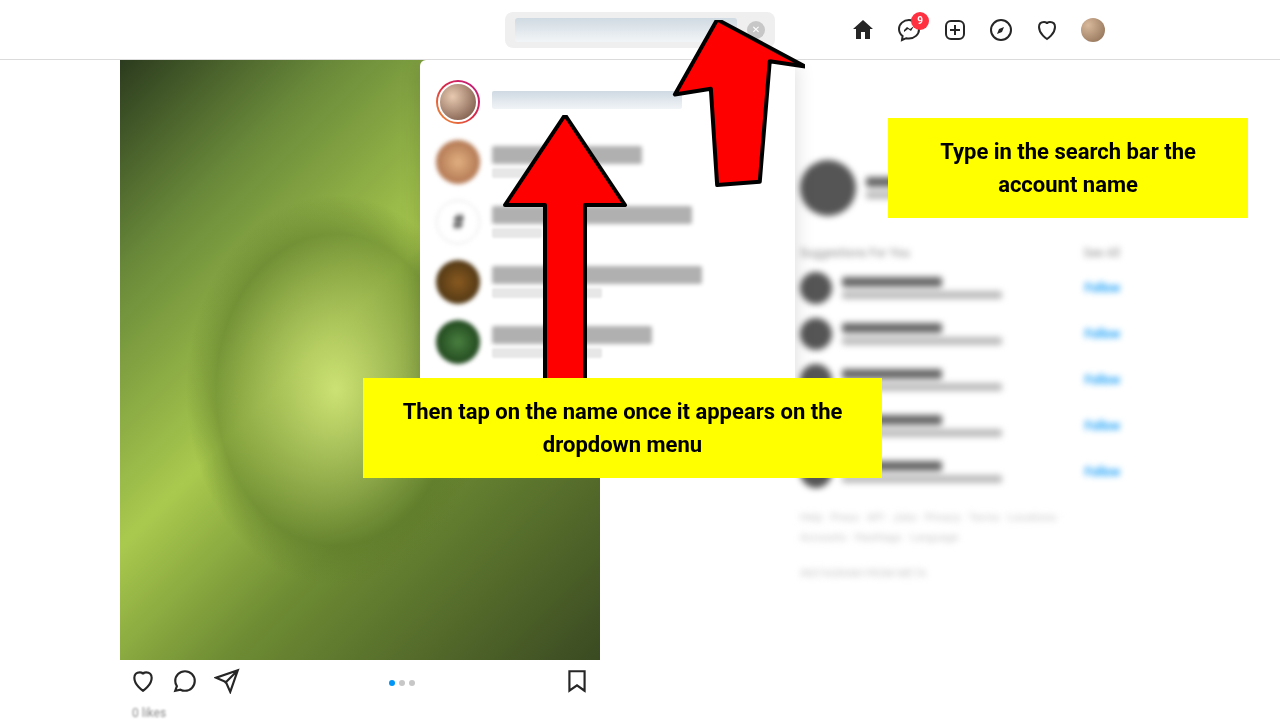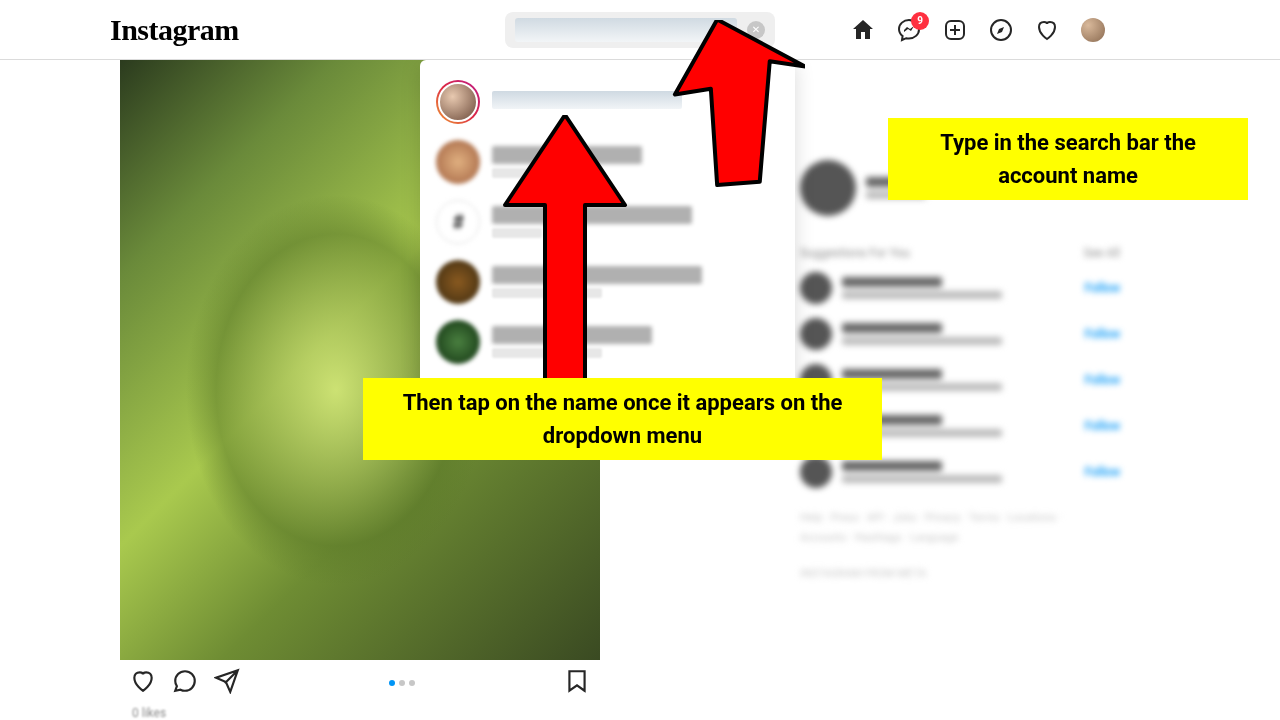--- a/index.html
+++ b/index.html
@@ -35,30 +35,29 @@
   .dd-blur .dd-line1 { filter: blur(2px); background:#b0b0b0; }
   .sidebar-feed { position:absolute; left: 800px; top: 100px; width: 320px; filter: blur(3px); }
   .sugg-header { display:flex; justify-content:space-between; font-size:12px; color:#8e8e8e; margin: 30px 0 12px; }
   .sugg-item { display:flex; align-items:center; gap:10px; margin-bottom:14px; }
   .sugg-av { width:32px; height:32px; border-radius:50%; background:#555; }
   .sugg-tx { flex:1; }
   .sugg-l1 { height:10px; width:100px; background:#666; border-radius:2px; margin-bottom:4px; }
   .sugg-l2 { height:8px; width:160px; background:#bbb; border-radius:2px; }
   .sugg-follow { font-size:12px; color:#0095f6; font-weight:600; }
   .footer-links { font-size:11px; color:#c7c7c7; line-height:1.8; margin-top:20px; }
-  .callout { position:absolute; background: #ffff00; padding: 8px 22px; font-size: 22px; font-weight: 700; text-align: center; line-height: 1.5; z-index: 30; }
+  .callout { position:absolute; background: #ffff00; padding: 17px 22px; font-size: 22px; font-weight: 700; text-align: center; line-height: 1.5; z-index: 30; }
   .callout1 { left: 888px; top: 118px; width: 360px; }
   .callout2 { left: 363px; top: 378px; width: 519px; }
   .arrow { position:absolute; z-index: 25; }
 </style>
 </head>
 <body>
 
 <div class="topbar">
-  <div class="logo">Instagram</div>
   <div class="search-wrap">
     <div class="search-input" placeholder="Search"></div>
     <div class="search-clear">✕</div>
   </div>
   <div class="nav">
     <div class="nav-icon">
       <svg width="24" height="24" viewBox="0 0 24 24">
           <path fill="#262626" d="M12 2 L2 11 H5 V21 H10 V14 H14 V21 H19 V11 H22 Z"></path>
         </svg>
     </div>

